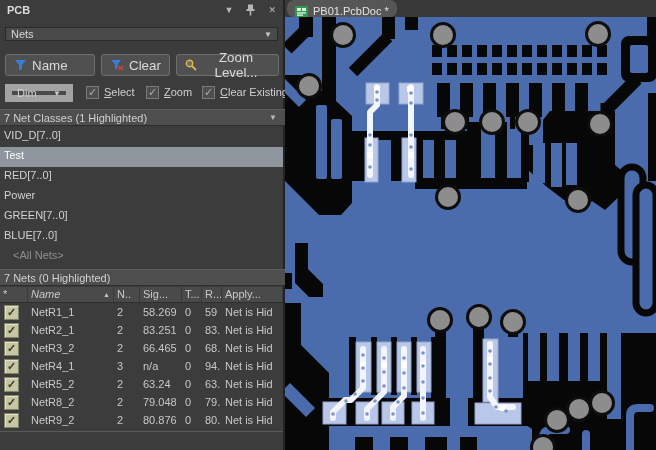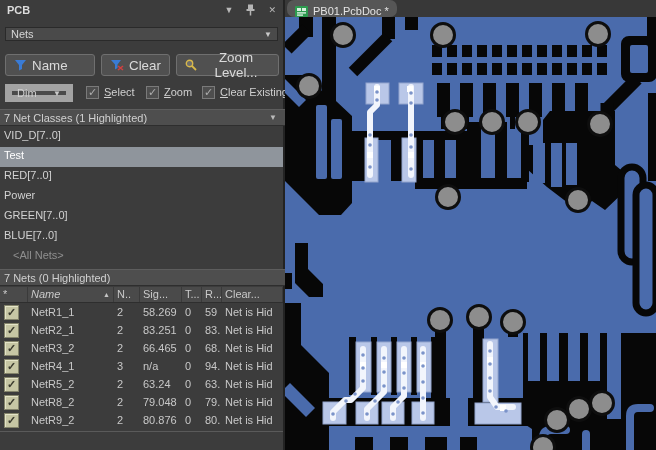--- a/index.html
+++ b/index.html
@@ -167,21 +167,21 @@
     <div class="tbl-header">
       <div>*</div>
       <div class="th-name">
         <span>Name</span>
         <span class="sort">▲</span>
       </div>
       <div>N..</div>
       <div>Sig...</div>
       <div>T...</div>
       <div>R...</div>
-      <div>Clear...</div>
+      <div>Apply...</div>
     </div>
 
     <div class="tbl-rows">
       <div class="trow">
         <div class="rcb">✓</div>
         <div>NetR1_1</div>
         <div>2</div>
         <div>58.269</div>
         <div>0</div>
         <div>59</div>

